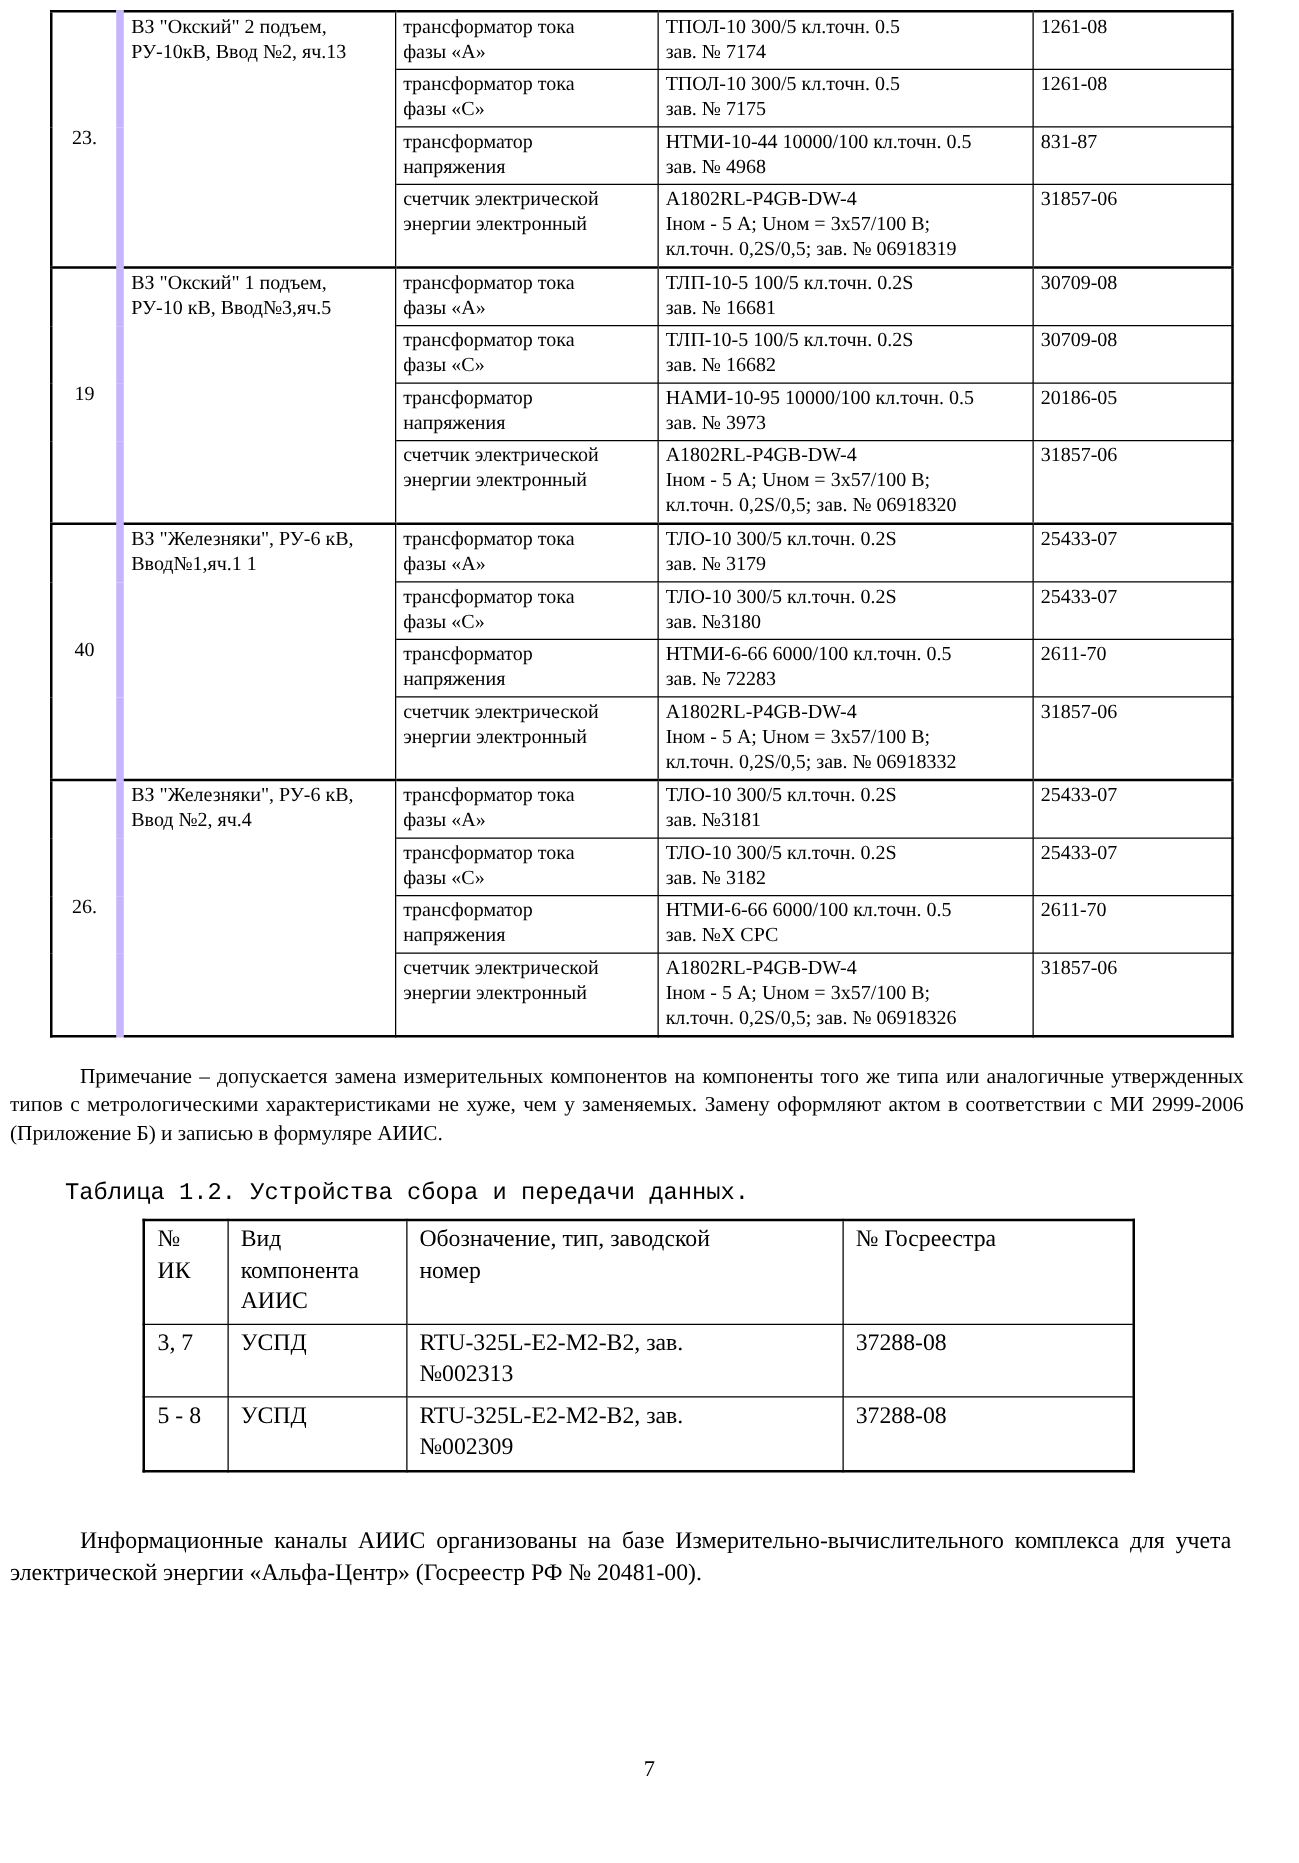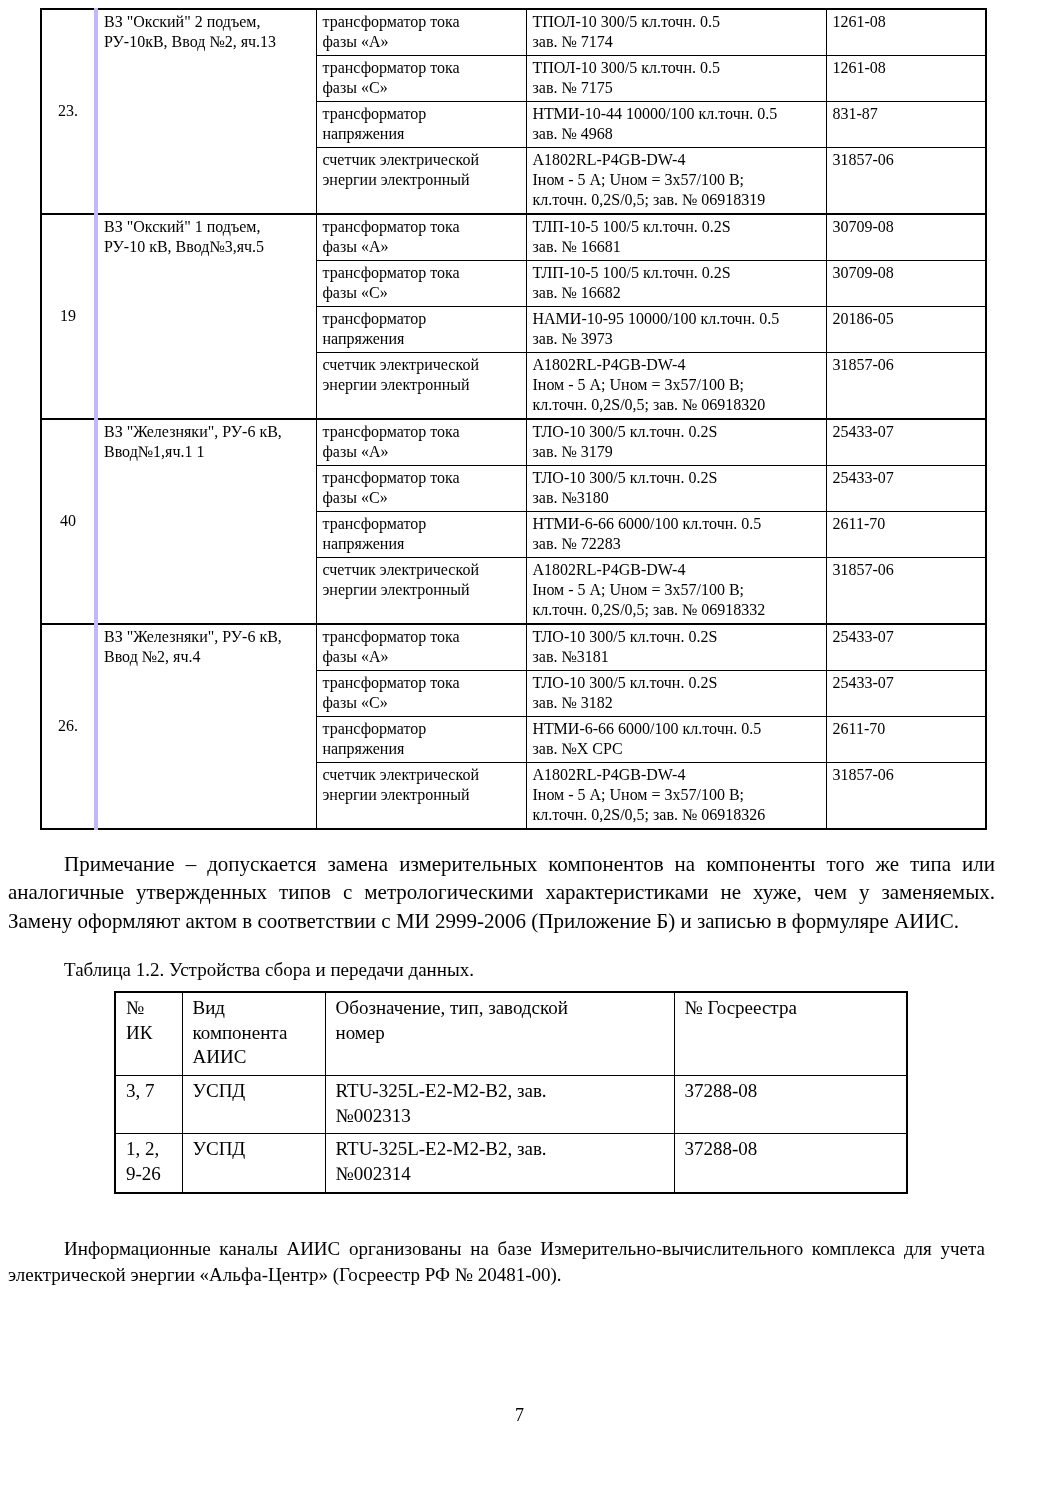--- a/index.html
+++ b/index.html
@@ -37,37 +37,38 @@
     vertical-align: top;
     white-space: pre-line;
     overflow: hidden;
   }
   table.main-table tr.group-start td {
     border-top: 2px solid #000;
   }
   table.main-table td.num-cell {
     text-align: center;
     vertical-align: middle;
-    border-right: 4px solid #c4b5fd;
+    border-right: 6px solid #c4b5fd;
   }
   table.main-table td.loc-cell { vertical-align: top; }
 
   
   .note {
     margin: 20px 18px 17px 0;
-    font-size: 21px;
+    font-size: 17px;
     line-height: 1.35;
     text-align: justify;
     text-indent: 56px;
   }
 
   
   .caption {
-    margin: 24px 0 10px 56px;
+    margin: 24px 0 10px 44px;
     font-size: 19px;
+    font-family: Liberation Mono, monospace;
   }
 
   
   table.table2 {
     margin-left: 106px;
     width: 792px;
     border-collapse: collapse;
     border: 2px solid #000;
     font-size: 19px;
     line-height: 1.3;
@@ -272,25 +273,24 @@
       </thead>
     <tbody>
         <tr>
           <td class="d-cell">3, 7</td>
           <td class="d-cell">УСПД</td>
           <td class="d-cell">RTU-325L-E2-M2-B2, зав.
 №002313</td>
           <td class="d-cell">37288-08</td>
         </tr>
         <tr>
-          <td class="d-cell">1, 2,
-9-26</td>
+          <td class="d-cell">5 - 8</td>
           <td class="d-cell">УСПД</td>
           <td class="d-cell">RTU-325L-E2-M2-B2, зав.
-№002314</td>
+№002309</td>
           <td class="d-cell">37288-08</td>
         </tr>
       </tbody>
   </table>
 
   <p class="closing">Информационные каналы АИИС организованы на базе Измерительно-вычислительного комплекса для учета электрической энергии «Альфа-Центр»  (Госреестр РФ № 20481-00).</p>
 
 </div>
 
 <div class="page-number">7</div>

